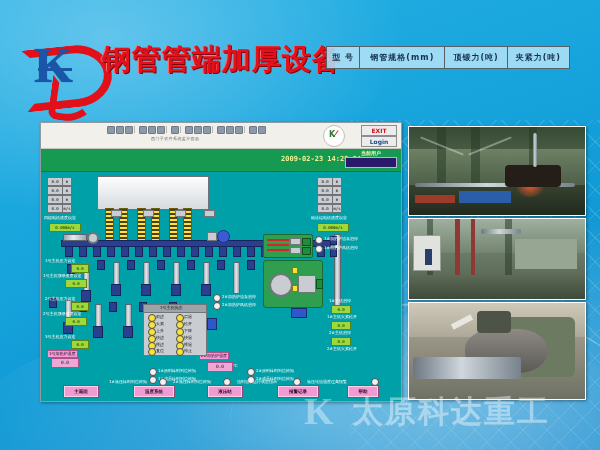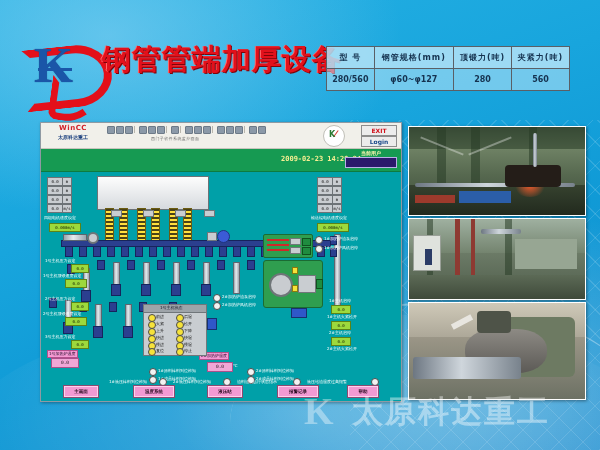--- a/index.html
+++ b/index.html
@@ -215,36 +215,26 @@
   <table id="spec-table">
     <thead>
       <tr>
         <th>型  号</th>
         <th>钢管规格(mm)</th>
         <th>顶锻力(吨)</th>
         <th>夹紧力(吨)</th>
       </tr>
     </thead>
     <tbody>
-      <tr>
-        <td>280/560</td>
-        <td>φ60~φ127</td>
-        <td>280</td>
-        <td>560</td>
-      </tr>
     </tbody>
   </table>
 
   <div id="hmi">
 
     <div id="hmi-topbar">
-      <div class="wincc-logo">
-        <div class="wincc-word">WinCC</div>
-        <div class="wincc-sub">太原科达重工</div>
-      </div>
       <div class="toolbar">
         <span class="tb-ic"></span>
         <span class="tb-ic"></span>
         <span class="tb-ic"></span>
         <span class="tb-sep"></span>
         <span class="tb-ic"></span>
         <span class="tb-ic"></span>
         <span class="tb-ic"></span>
         <span class="tb-sep"></span>
         <span class="tb-ic"></span>

